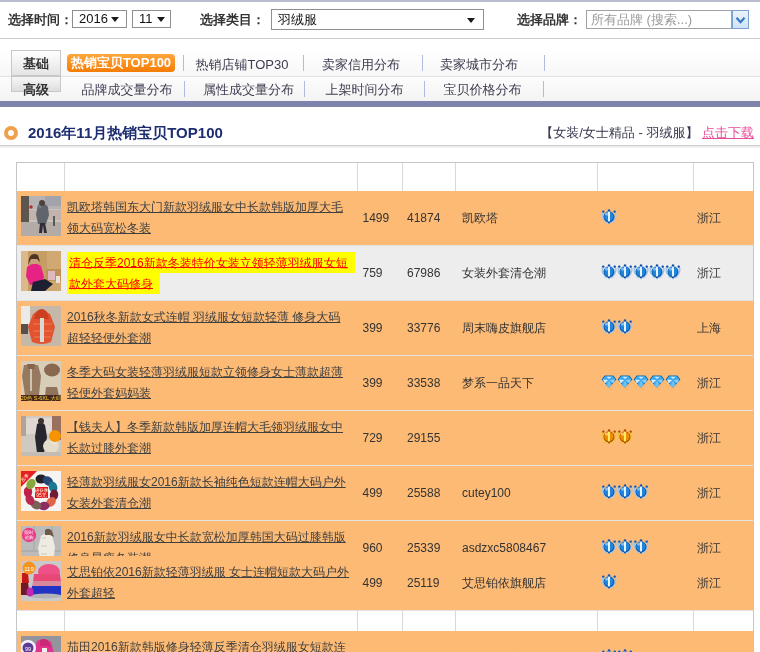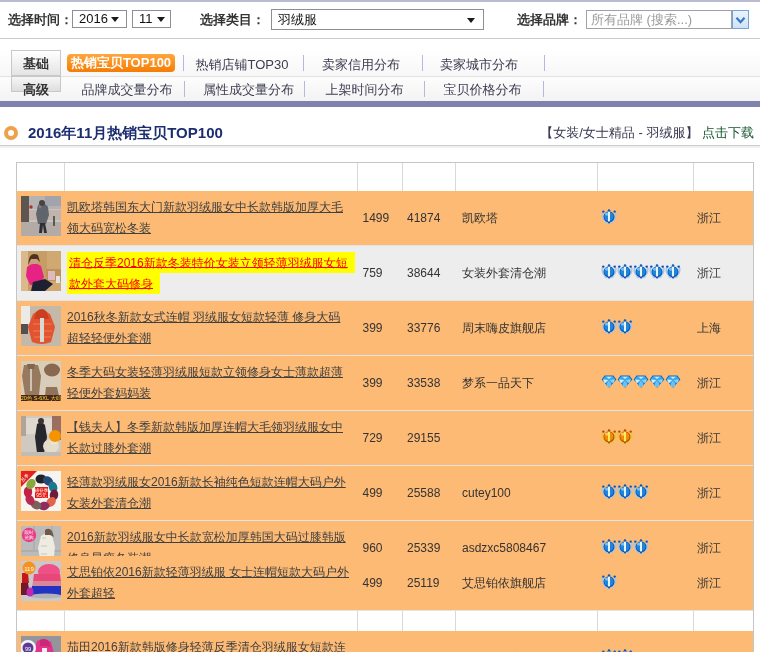--- a/index.html
+++ b/index.html
@@ -21,21 +21,21 @@
  text-align:center;font-size:13px;font-weight:bold;color:#333}
 .tabtxt{font-size:13px;color:#3c3c50;text-align:center;white-space:nowrap}
 .tabdiv{width:1px;background:#b4b9de}
 .orangetab{left:67px;top:54px;width:108px;height:18px;border-radius:4px;
  background:linear-gradient(#ffa63d,#f57d05);color:#fff;font-weight:bold;font-size:13px;
  text-align:center;line-height:18px}
 
 .donut{left:3.5px;top:126px;width:14px;height:14px;border:4px solid #efa04a;border-radius:50%;box-sizing:border-box}
 .h1{left:28px;top:124px;font-size:15px;font-weight:bold;color:#1c2d70}
 .h1r{right:6px;top:123.5px;font-size:13px;color:#37374f}
-.dl{color:#14532d;}
+.dl{color:#ec4899;text-decoration:underline}
 .titrule{left:0;top:145px;width:760px;height:1px;background:#cbcbcb}
 .titrule2{left:0;top:146px;width:760px;height:2px;background:#f0f0f0}
 
 .tbl{left:16px;top:162px;width:738px;height:600px;border:1px solid #c5c5c5;border-bottom:none}
 .thead{left:0;top:0;width:736px;height:28px;background:#f2f2f5;border-bottom:1px solid #c9c9c9}
 .th{font-size:13px;font-weight:bold;color:#1c2a66;line-height:28px;white-space:nowrap}
 .thu{text-decoration:underline}
 .vline{top:0;width:1px;background:#d9d9d9}
 .row{left:0;width:736px;height:55px;border-bottom:1px solid #e3e3e3;background:#fdba74}
 .row.g{background:#ededed}
@@ -135,21 +135,21 @@
           <rect x="25" y="18" width="15" height="12" fill="#bd9157"></rect>
           <path d="M6 16q7-6 14-1l3 11-4 8H9l-4-9Z" fill="#e62284"></path>
           <circle cx="13" cy="9" r="4" fill="#c99f80"></circle>
           <path d="M8 8q2-7 9-4l2 7-3-3h-6l-3 6Z" fill="#4e3322"></path>
           <path d="M12 31l-2 9 14 0 8-7-8-5Z" fill="#1c2030"></path>
           <rect x="27" y="20" width="7" height="9" fill="#e0b8c0"></rect>
           <rect x="35" y="25" width="4" height="7" fill="#e8e4dc"></rect>
         </svg></div>
 <div class="abs ttl" style="text-decoration:none"><span class="hlt" style="text-decoration:underline">清仓反季2016新款冬装特价女装立领轻薄羽绒服女短<br>款外套大码修身</span></div>
 <div class="abs cell" style="left:345.5px">759</div>
-<div class="abs cell" style="left:390px">38644</div>
+<div class="abs cell" style="left:390px">67986</div>
 <div class="abs cell" style="left:445px">女装外套清仓潮</div>
 <div class="abs icwrap" style="left:584px"><svg class="ic" width="16" height="15" viewBox="0 0 16 15">
           <path d="M2.4 2 Q.5 5.2 2 8.8 Q2.9 10.7 4.6 11.7" stroke="#a6c6e4" stroke-width="1.8" fill="none"></path>
           <path d="M13.6 2 Q15.5 5.2 14 8.8 Q13.1 10.7 11.4 11.7" stroke="#a6c6e4" stroke-width="1.8" fill="none"></path>
           <circle cx="2.3" cy="2.6" r="1.2" fill="#0d56b4"></circle>
           <circle cx="13.7" cy="2.6" r="1.2" fill="#0d56b4"></circle>
           <path d="M3.2 11.2 Q8 13.7 12.8 11.2 L12.4 13.5 Q8 15.2 3.6 13.5 Z" fill="#a6c6e4"></path>
           <circle cx="8" cy="7.8" r="5.5" fill="#0d56b4"></circle>
           <circle cx="7.85" cy="7.6" r="4.6" fill="#1f86dc"></circle>
           <ellipse cx="6" cy="5.1" rx="2.1" ry="1.6" fill="#7cc2f2" opacity=".95"></ellipse>

